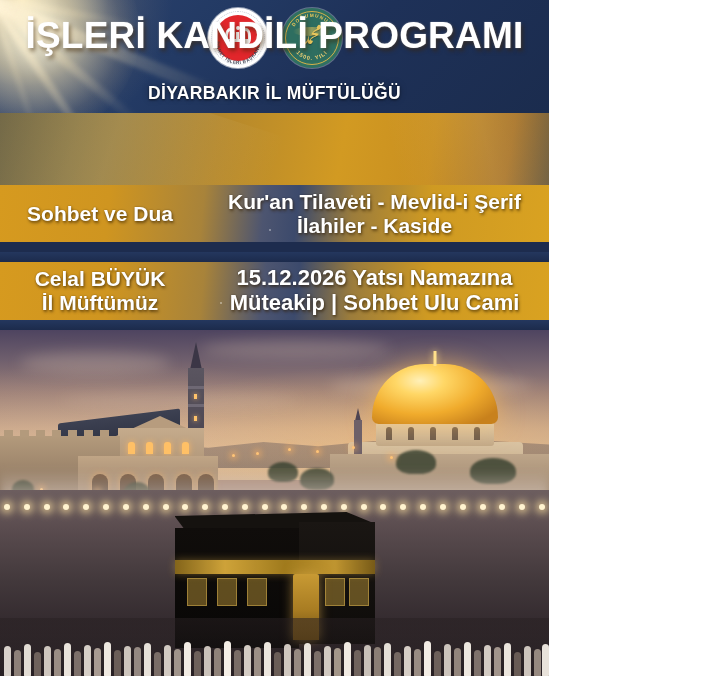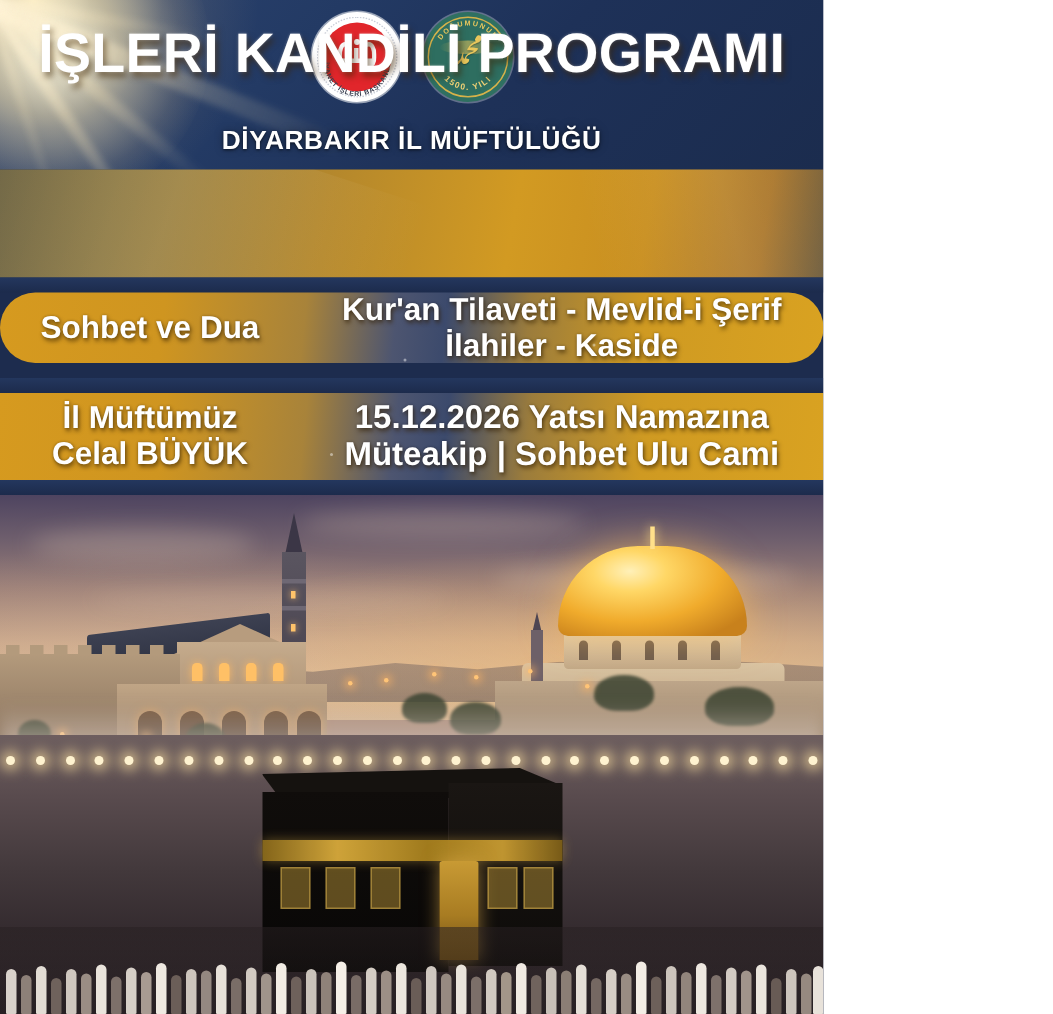--- a/index.html
+++ b/index.html
@@ -64,21 +64,21 @@
     text-shadow:2px 3px 4px rgba(60,35,0,.55),0 0 2px rgba(255,255,255,.35);}
 
   
   .sep{position:absolute;left:0;width:549px;height:10px;background:linear-gradient(180deg,#24375e,#1c2b4c);}
   .sep.s1{top:185px;}
   .sep.s2{top:252px;}
   .sep.s3{top:320px;}
 
   .band{position:absolute;left:0;width:549px;overflow:hidden;display:flex;align-items:center;
     background:linear-gradient(96deg,#d69a1f 0%,#cf9520 20%,#a8833a 37%,#4d5570 48%,#3c4a6c 54%,#9b7c3c 64%,#cf9a22 78%,#d9a221 100%);}
-  .band.b1{top:195px;height:47px;border-radius:25px;}
+  .band.b1{top:185px;height:57px;}
   .band.b2{top:262px;height:58px;}
   .band .star{position:absolute;width:2px;height:2px;border-radius:50%;background:rgba(255,255,255,.45);}
 
   .band .left{position:relative;width:200px;flex:none;text-align:center;color:#fff;
     font-size:21px;font-weight:700;line-height:1.12;
     text-shadow:1px 2px 3px rgba(50,30,0,.6),0 0 2px rgba(0,0,0,.3);}
   .band .right{position:relative;flex:1;text-align:center;color:#fff;
     font-size:21px;font-weight:700;line-height:1.12;
     text-shadow:1px 2px 3px rgba(50,30,0,.6),0 0 2px rgba(0,0,0,.3);}
   .band.b2 .left{font-size:21px;}
@@ -238,22 +238,22 @@
       <div>İlahiler - Kaside</div>
     </div>
   </div>
 
   <div class="sep s2"></div>
 
   <div class="band b2">
     <div class="star" style="left:60%;top:14px;"></div>
     <div class="star" style="left:40%;top:40px;"></div>
     <div class="left">
+      <div>Celal BÜYÜK</div>
       <div>İl Müftümüz</div>
-      <div>Celal BÜYÜK</div>
     </div>
     <div class="right">
       <div>15.12.2026 Yatsı Namazına</div>
       <div>Müteakip | Sohbet Ulu Cami</div>
     </div>
   </div>
 
   <div class="sep s3"></div>
 
   <div class="photo">

